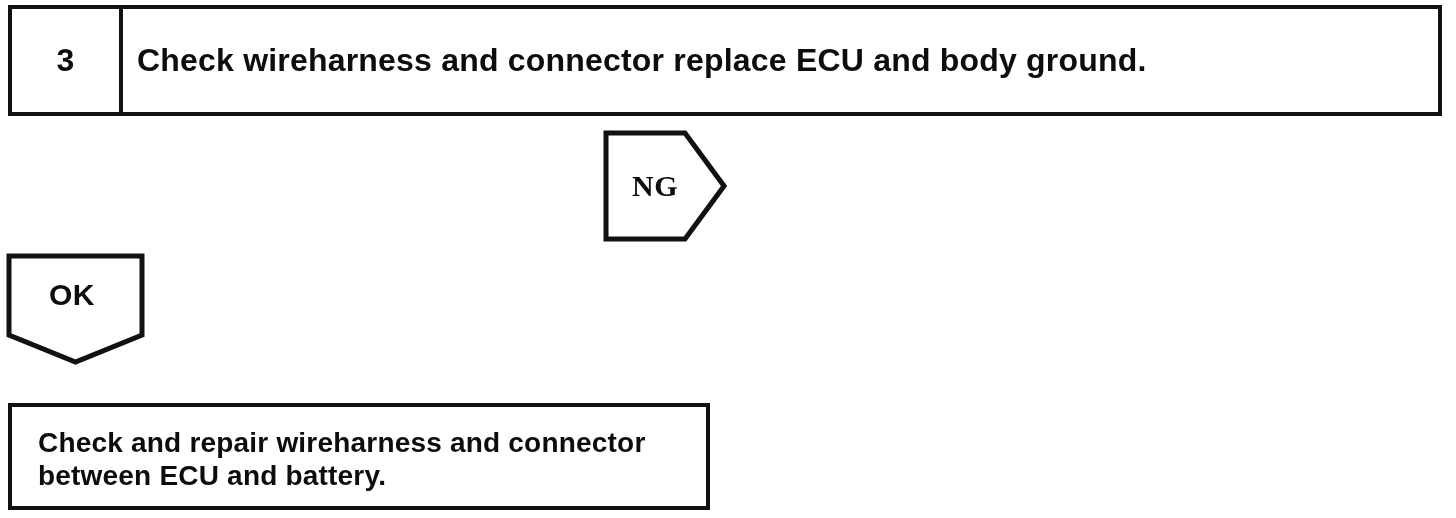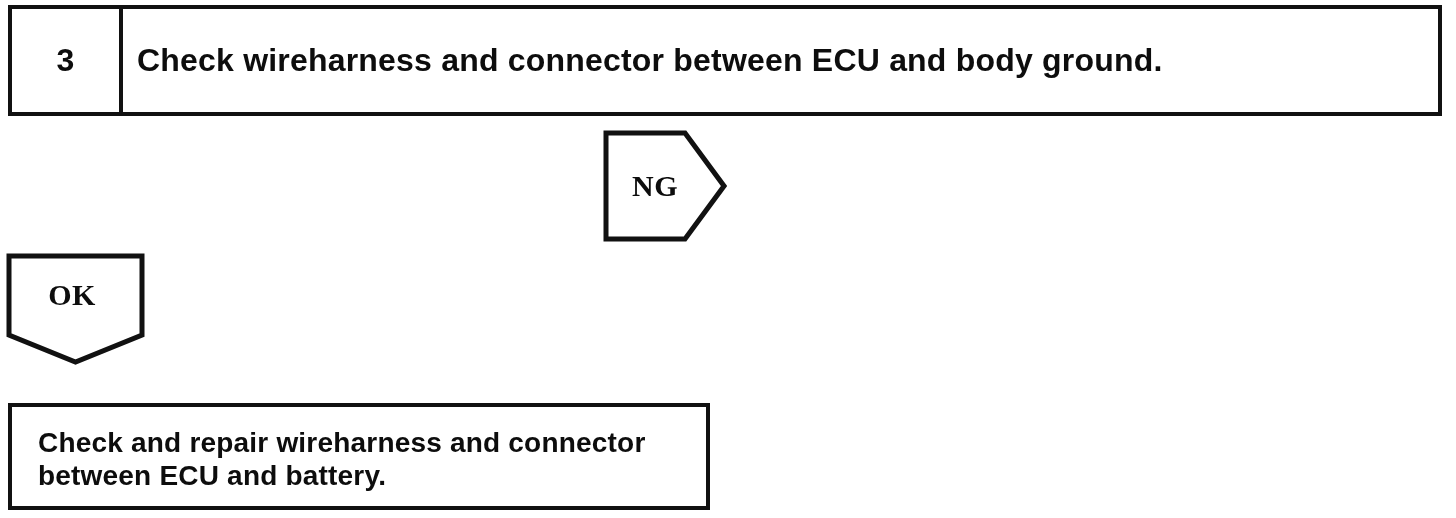--- a/index.html
+++ b/index.html
@@ -96,21 +96,20 @@
     position: absolute;
     left: 6px;
     top: 253px;
     width: 132px;
     height: 84px;
     display: flex;
     align-items: center;
     justify-content: center;
     font-size: 30px;
     letter-spacing: 0.5px;
-    font-family: Liberation Serif, serif;
   }
   .ok-result-box {
     position: absolute;
     left: 8px;
     top: 403px;
     width: 702px;
     height: 107px;
     border: 4px solid #111111;
     box-sizing: border-box;
     padding: 19px 20px 0 26px;
@@ -126,21 +125,21 @@
     stroke-linejoin: miter;
   }
 </style>
 </head>
 <body>
 
 <div class="page">
 
   <div class="step-box">
     <div class="step-number-cell">3</div>
-    <div class="step-instruction-cell">Check wireharness and connector between ECU and body ground.</div>
+    <div class="step-instruction-cell">Check wireharness and connector replace ECU and body ground.</div>
   </div>
 
   <svg class="ng-shape" viewBox="0 0 124 112">
     <polygon class="pentagon-poly" points="3,3 82,3 121,56 82,109 3,109"></polygon>
   </svg>
   <div class="ng-label">NG</div>
 
 
   <svg class="ok-shape" viewBox="0 0 139 112">
     <polygon class="pentagon-poly" points="3,3 136,3 136,82 69.5,109 3,82"></polygon>

